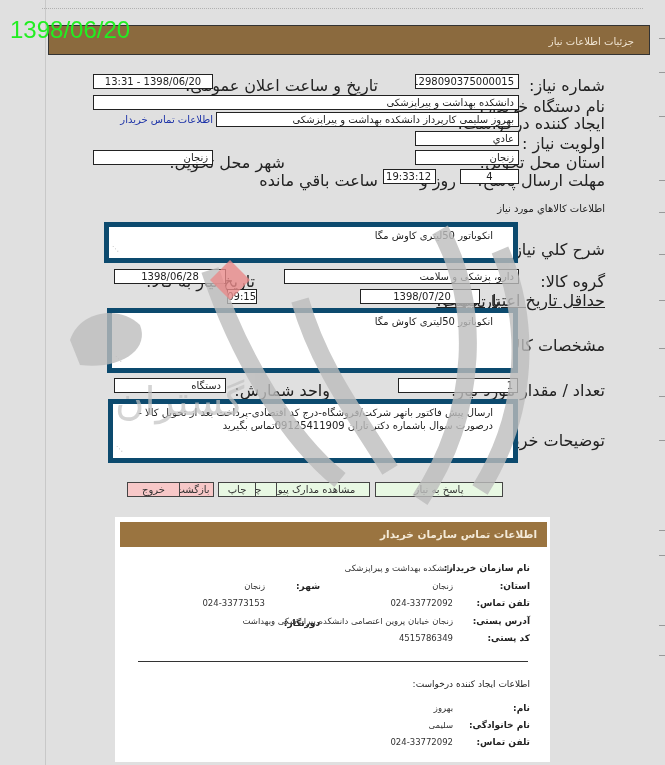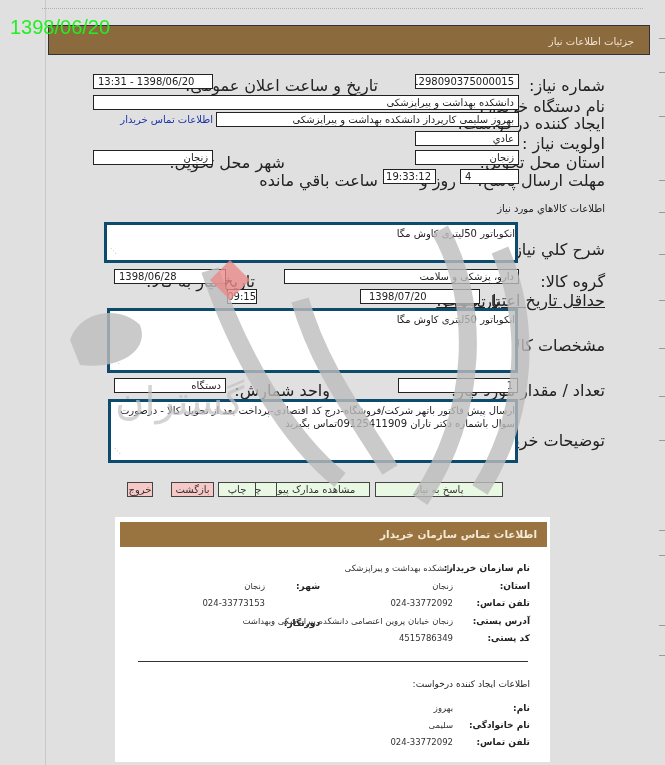--- a/index.html
+++ b/index.html
@@ -9,37 +9,37 @@
     font-family: "DejaVu Sans", sans-serif;
     font-size: 10px;
     color: #222;
     position: relative;
   }
   .left-rule { position: absolute; left: 45px; top: 0; width: 1px; height: 765px; background: #c8c8c8; }
   .top-dots { position: absolute; left: 42px; right: 22px; top: 8px; border-top: 1px dotted #b0b0b0; }
   .side-ticks span { position: absolute; right: 0; width: 6px; height: 1px; background: #999; }
   .stamp {
     position: absolute; left: 10px; top: 16px; color: #22ee22;
-    font-family: "Liberation Sans", sans-serif; font-size: 20px; z-index: 5;
+    font-family: "Liberation Sans", sans-serif; font-size: 24px; z-index: 5;
   }
   .title-bar {
     position: absolute; left: 48px; top: 25px; width: 458px; height: 30px;
     background: #8b6a3e; border: 1px solid #333; direction: rtl;
     color: #f1e6d4; font-size: 10px; padding: 8px 40px 0 0; text-align: right;
   }
   .title-bar span { position: absolute; right: 15px; top: 10px; }
   .lbl { position: absolute; font-size: 16px; color: #222; direction: rtl; white-space: nowrap; }
   .box {
     position: absolute; background: #fff; border: 1px solid #222; height: 15px;
     font-size: 10px; line-height: 13px; direction: rtl; padding: 0 4px; white-space: nowrap; overflow: hidden;
   }
-  .box.center { text-align: left; }
+  .box.center { text-align: center; }
   .ta {
-    position: absolute; background: #fff; border: 3px solid #0c4a6e; direction: rtl;
-    font-size: 10px; line-height: 13px; padding: 2px 0; overflow: hidden;
+    position: absolute; background: #fff; border: 5px solid #0c4a6e; direction: rtl;
+    font-size: 10px; line-height: 13px; padding: 2px 20px; overflow: hidden;
   }
   .ta .grip { position: absolute; left: 3px; bottom: 2px; color: #aaa; font-size: 7px; }
   .link { position: absolute; color: #1d33a8; font-size: 10px; direction: rtl; white-space: nowrap; }
   .section-h { position: absolute; font-weight: normal; font-size: 10px; direction: rtl; white-space: nowrap; }
   .btn {
     position: absolute; height: 15px; border: 1px solid #444; font-size: 10px; line-height: 13px;
     text-align: center; direction: rtl; white-space: nowrap; color: #333;
     font-family: "DejaVu Sans", sans-serif;
   }
   .btn.green { background: #e8f8e3; }
@@ -158,21 +158,21 @@
 <div class="ta" style="left:108px; top:399px; width:410px; height:64px;">
   <span>ارسال پیش فاکتور باتهر شرکت/فروشگاه-درج کد اقتصادی-پرداخت بعد از تحویل کالا - درصورت سوال باشماره دکتر تاران 09125411909تماس بگیرید</span>
   <span class="grip">⋰</span>
 </div>
 
 <div class="btn green" style="left:375px; top:482px; width:128px;">پاسخ به نیاز</div>
 <div class="btn green" style="left:226px; top:482px; width:144px;">مشاهده مدارک پیوستی (1)</div>
 <div class="btn green" style="left:172px; top:482px; width:50px; left:227px;">چاپ</div>
 <div class="btn green" style="left:218px; top:482px; width:38px;">چاپ</div>
 <div class="btn pink" style="left:171px; top:482px; width:43px;">بازگشت</div>
-<div class="btn pink" style="left:127px; top:482px; width:26px;">خروج</div>
+<div class="btn pink" style="left:127px; top:482px; width:53px;">خروج</div>
 
 <div class="contact">
   <div class="contact-head">اطلاعات تماس سازمان خریدار</div>
 
   <div class="c-lbl" style="right:20px; top:46px;">نام سازمان خریدار:</div>
   <div class="c-val" style="right:97px; top:46px;">دانشکده بهداشت و پیراپزشکی</div>
 
   <div class="c-lbl" style="right:20px; top:64px;">استان:</div>
   <div class="c-val" style="right:97px; top:64px;">زنجان</div>
   <div class="c-lbl" style="right:230px; top:64px;">شهر:</div>

